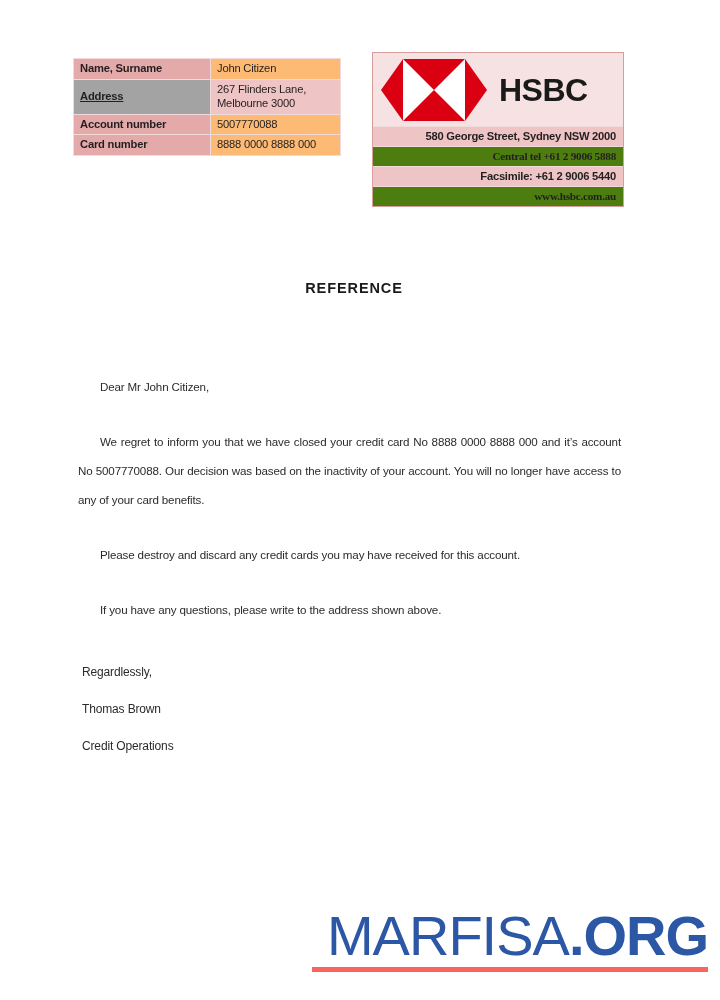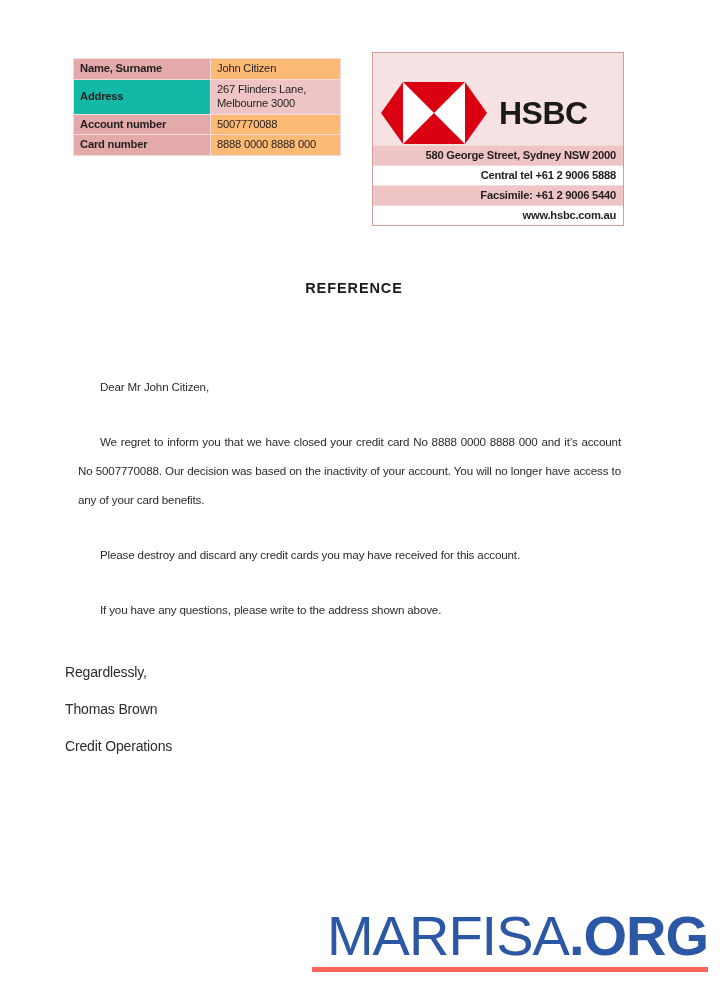--- a/index.html
+++ b/index.html
@@ -37,41 +37,40 @@
   .details-table td.label {
     width: 126px;
     font-weight: bold;
     letter-spacing: -0.2px;
   }
   .details-table td.value {
     letter-spacing: -0.2px;
   }
   .row-light td.label { background: #e4a9a9; }
   .row-light td.value { background: #fdba74; }
-  .row-mid td.label   { background: #14b8a6; }
+  .row-mid td.label   { background: #a3a3a3; text-decoration: underline; }
   .row-mid td.value   { background: #eec4c4; }
   .addr-line2 { display: block; }
 
   
   .letterhead {
     position: absolute;
     left: 372px;
     top: 52px;
     width: 250px;
     border: 1px solid #d79c9c;
     background: #f6e2e2;
   }
   .logo-area {
-    height: 64px;
+    height: 73px;
     background: #f6e2e2;
     display: flex;
     align-items: center;
     padding-left: 8px;
     box-sizing: border-box;
-    margin-top: 28px;
   }
   .hsbc-hexagon {
     width: 106px;
     height: 62px;
     flex: none;
   }
   .hsbc-word {
     font-family: "Liberation Sans", sans-serif;
     font-weight: bold;
     font-size: 32px;
@@ -84,21 +83,21 @@
     text-align: right;
     font-size: 11.2px;
     font-weight: bold;
     line-height: 14px;
     padding: 2px 7px 3px 4px;
     letter-spacing: -0.25px;
     border-top: 1px solid #f3dada;
     white-space: nowrap;
   }
   .contact-dark  { background: #eec4c4; }
-  .contact-light { background: #ffffff; }
+  .contact-light { background: #4d7c0f; font-family: Liberation Serif, serif; }
 
   
   .reference-heading {
     position: absolute;
     left: 0;
     top: 280px;
     width: 708px;
     text-align: center;
     font-size: 14.5px;
     font-weight: bold;
@@ -125,24 +124,24 @@
   }
   .letter-body p.salutation {
     text-indent: 22px;
     margin-bottom: 26px;
   }
   .letter-body p.last-line {
     text-align: left;
   }
   .signoff {
     position: absolute;
-    left: 65px;
+    left: 82px;
     top: 654px;
     width: 400px;
-    font-size: 14px;
+    font-size: 12px;
     line-height: 37px;
     color: #2b2b2b;
     letter-spacing: -0.15px;
   }
   .signoff div { white-space: nowrap; }
 
   
   .watermark {
     position: absolute;
     left: 312px;

